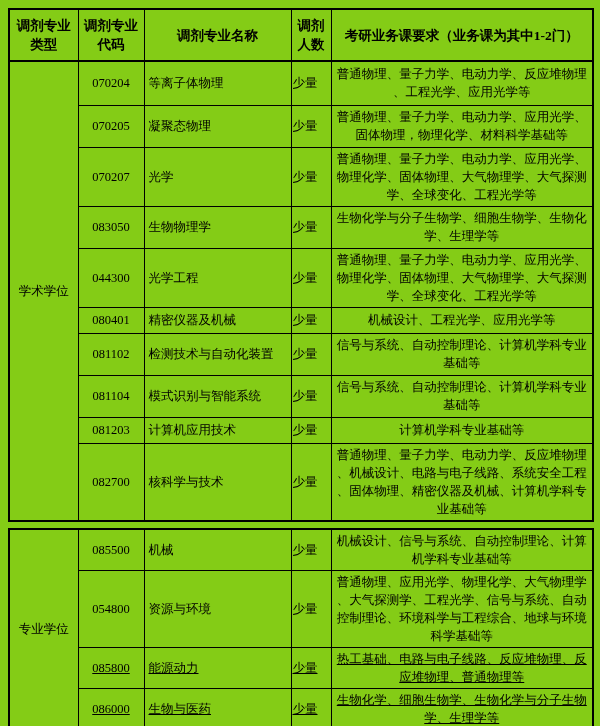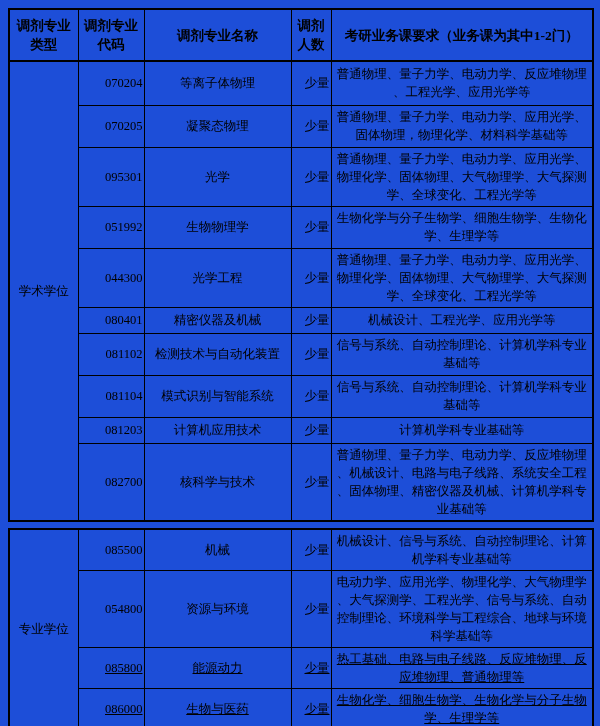--- a/index.html
+++ b/index.html
@@ -1,19 +1,19 @@
 <!DOCTYPE html>
 <html><head>
 <meta charset="utf-8">
 <style>
   html, body { margin: 0; padding: 0; background: #ffffff; }
   .page {
     width: 600px;
     height: 726px;
-    background: #1d4ed8;
+    background: #84cc16;
     overflow: hidden;
     font-family: "Liberation Serif", "DejaVu Serif", serif;
     color: #000000;
   }
   table {
     border-collapse: collapse;
     table-layout: fixed;
     margin-left: 8px;
     border: 2px solid #000000;
     width: 584px;
@@ -38,23 +38,23 @@
     line-height: 19px;
     padding: 2px;
     border-bottom: 2px solid #000000;
   }
   td {
     font-size: 12.5px;
     line-height: 18px;
     padding: 2px 4px;
   }
   .cell-type { text-align: center; padding: 16px 1px; }
-  .cell-code { text-align: right; padding: 2px 1px; }
-  .cell-name { text-align: center; }
-  .cell-quota { text-align: right; padding: 2px 1px; }
+  .cell-code { text-align: center; padding: 2px 1px; }
+  .cell-name { text-align: left; }
+  .cell-quota { text-align: left; padding: 2px 1px; }
   .cell-req  { text-align: center; word-break: break-all; line-break: anywhere; }
   tr.h26 { height: 26px; }
   tr.h40 { height: 40px; text-decoration: underline; }
   tr.h42 { height: 42px; }
   tr.h44 { height: 44px; }
   tr.h57 { height: 57px; }
   tr.h74 { height: 74px; }
 </style>
 </head>
 <body>
@@ -86,27 +86,27 @@
         <td class="cell-quota">少量</td>
         <td class="cell-req">普通物理、量子力学、电动力学、反应堆物理、工程光学、应用光学等</td>
       </tr>
       <tr class="h42">
         <td class="cell-code">070205</td>
         <td class="cell-name">凝聚态物理</td>
         <td class="cell-quota">少量</td>
         <td class="cell-req">普通物理、量子力学、电动力学、应用光学、固体物理，物理化学、材料科学基础等</td>
       </tr>
       <tr class="h57">
-        <td class="cell-code">095301</td>
+        <td class="cell-code">070207</td>
         <td class="cell-name">光学</td>
         <td class="cell-quota">少量</td>
         <td class="cell-req">普通物理、量子力学、电动力学、应用光学、物理化学、固体物理、大气物理学、大气探测学、全球变化、工程光学等</td>
       </tr>
       <tr class="h42">
-        <td class="cell-code">051992</td>
+        <td class="cell-code">083050</td>
         <td class="cell-name">生物物理学</td>
         <td class="cell-quota">少量</td>
         <td class="cell-req">生物化学与分子生物学、细胞生物学、生物化学、生理学等</td>
       </tr>
       <tr class="h57">
         <td class="cell-code">044300</td>
         <td class="cell-name">光学工程</td>
         <td class="cell-quota">少量</td>
         <td class="cell-req">普通物理、量子力学、电动力学、应用光学、物理化学、固体物理、大气物理学、大气探测学、全球变化、工程光学等</td>
       </tr>
@@ -156,21 +156,21 @@
         <td class="cell-type" rowspan="4">专业学位</td>
         <td class="cell-code">085500</td>
         <td class="cell-name">机械</td>
         <td class="cell-quota">少量</td>
         <td class="cell-req">机械设计、信号与系统、自动控制理论、计算机学科专业基础等</td>
       </tr>
       <tr class="h74">
         <td class="cell-code">054800</td>
         <td class="cell-name">资源与环境</td>
         <td class="cell-quota">少量</td>
-        <td class="cell-req">电动力学、应用光学、物理化学、大气物理学、大气探测学、工程光学、信号与系统、自动控制理论、环境科学与工程综合、地球与环境科学基础等</td>
+        <td class="cell-req">普通物理、应用光学、物理化学、大气物理学、大气探测学、工程光学、信号与系统、自动控制理论、环境科学与工程综合、地球与环境科学基础等</td>
       </tr>
       <tr class="h40">
         <td class="cell-code">085800</td>
         <td class="cell-name">能源动力</td>
         <td class="cell-quota">少量</td>
         <td class="cell-req">热工基础、电路与电子线路、反应堆物理、反应堆物理、普通物理等</td>
       </tr>
       <tr class="h40">
         <td class="cell-code">086000</td>
         <td class="cell-name">生物与医药</td>

